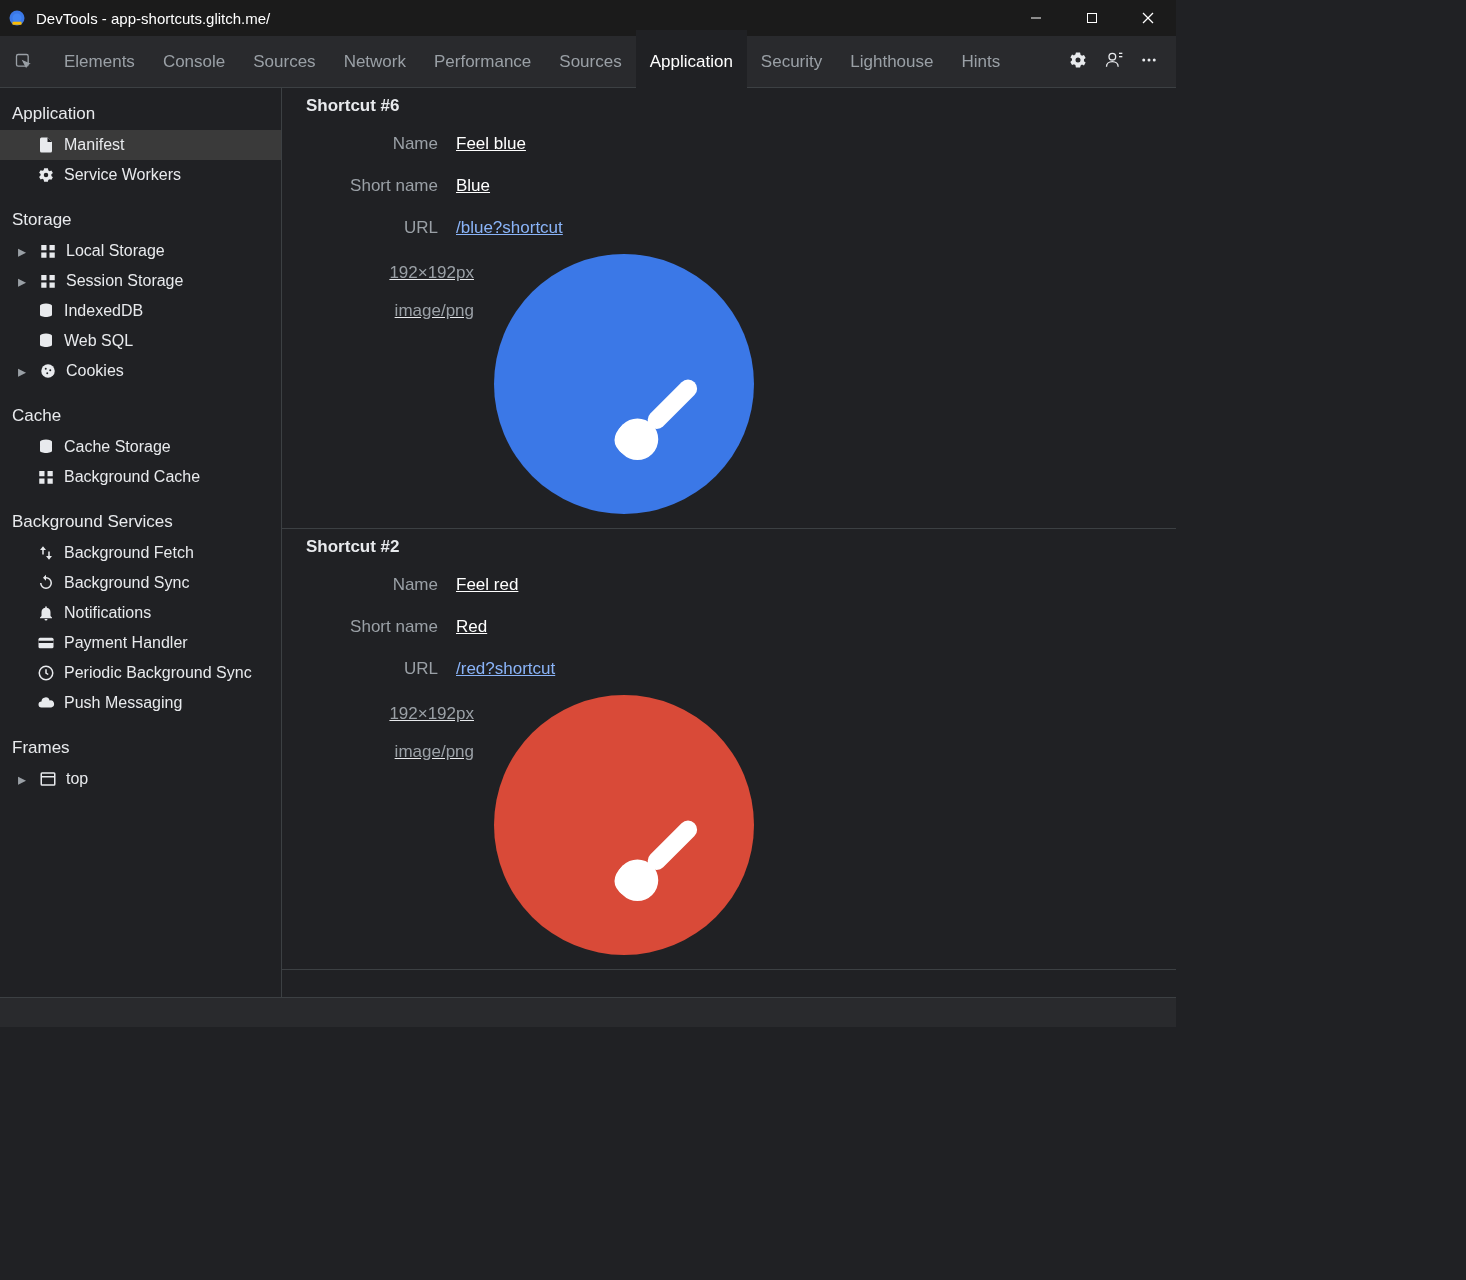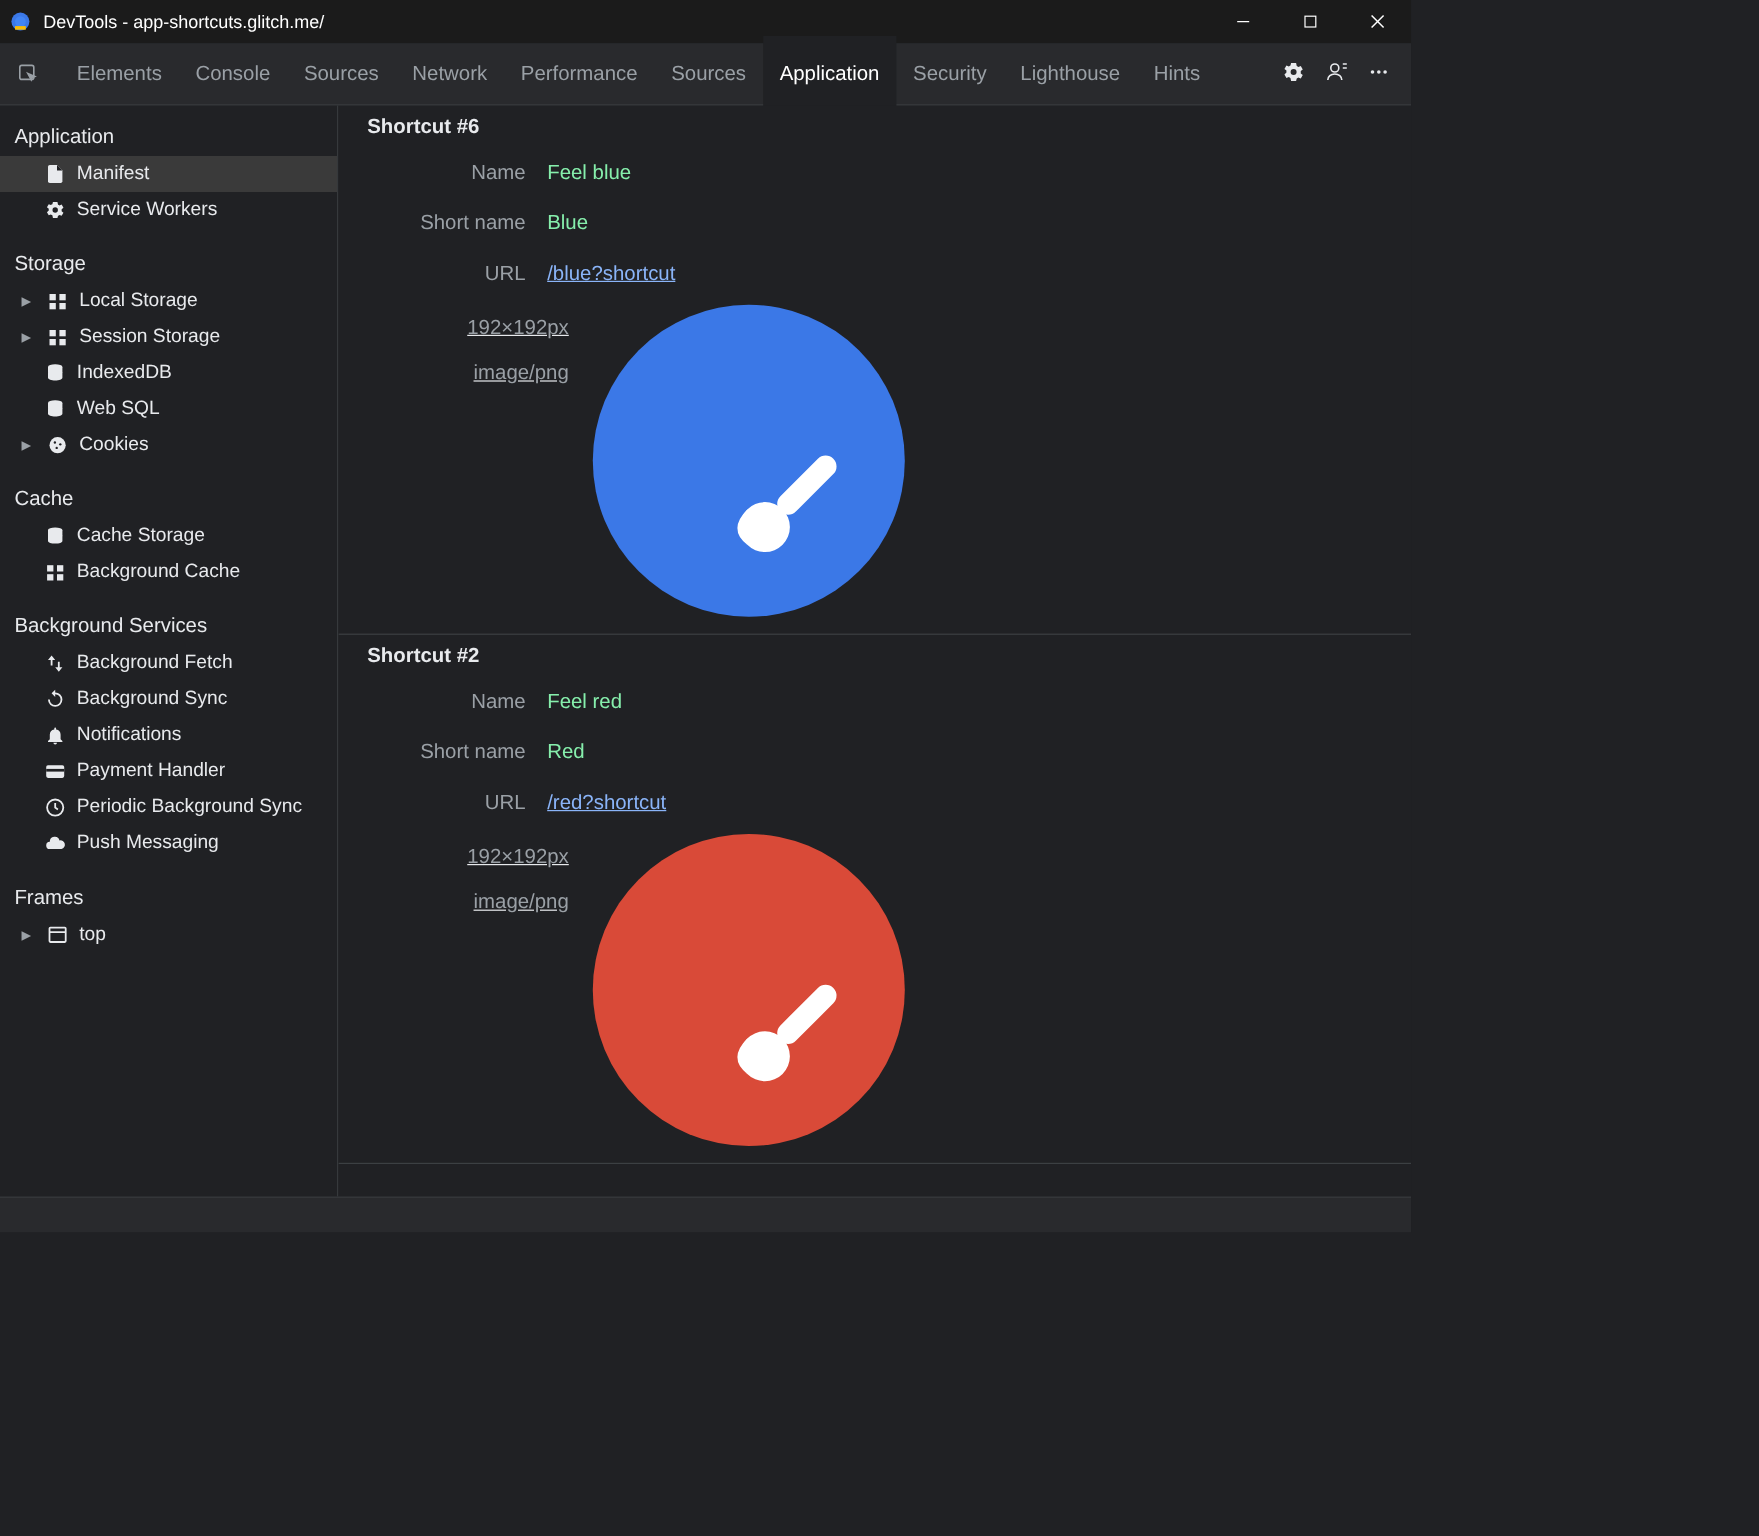--- a/index.html
+++ b/index.html
@@ -170,22 +170,23 @@
     margin-bottom: 22px;
   }
   .prop-label {
     width: 150px;
     text-align: right;
     color: #9aa0a6;
     font-size: 17px;
     padding-right: 18px;
   }
   .prop-value {
-    color: #86efac;
+    color: #ffffff;
     font-size: 17px;
+    text-decoration: underline;
   }
   .prop-value.link {
     color: #8ab4f8;
     text-decoration: underline;
   }
   .icon-row {
     display: flex;
     align-items: flex-start;
     margin-top: -6px;
     text-decoration: underline;

